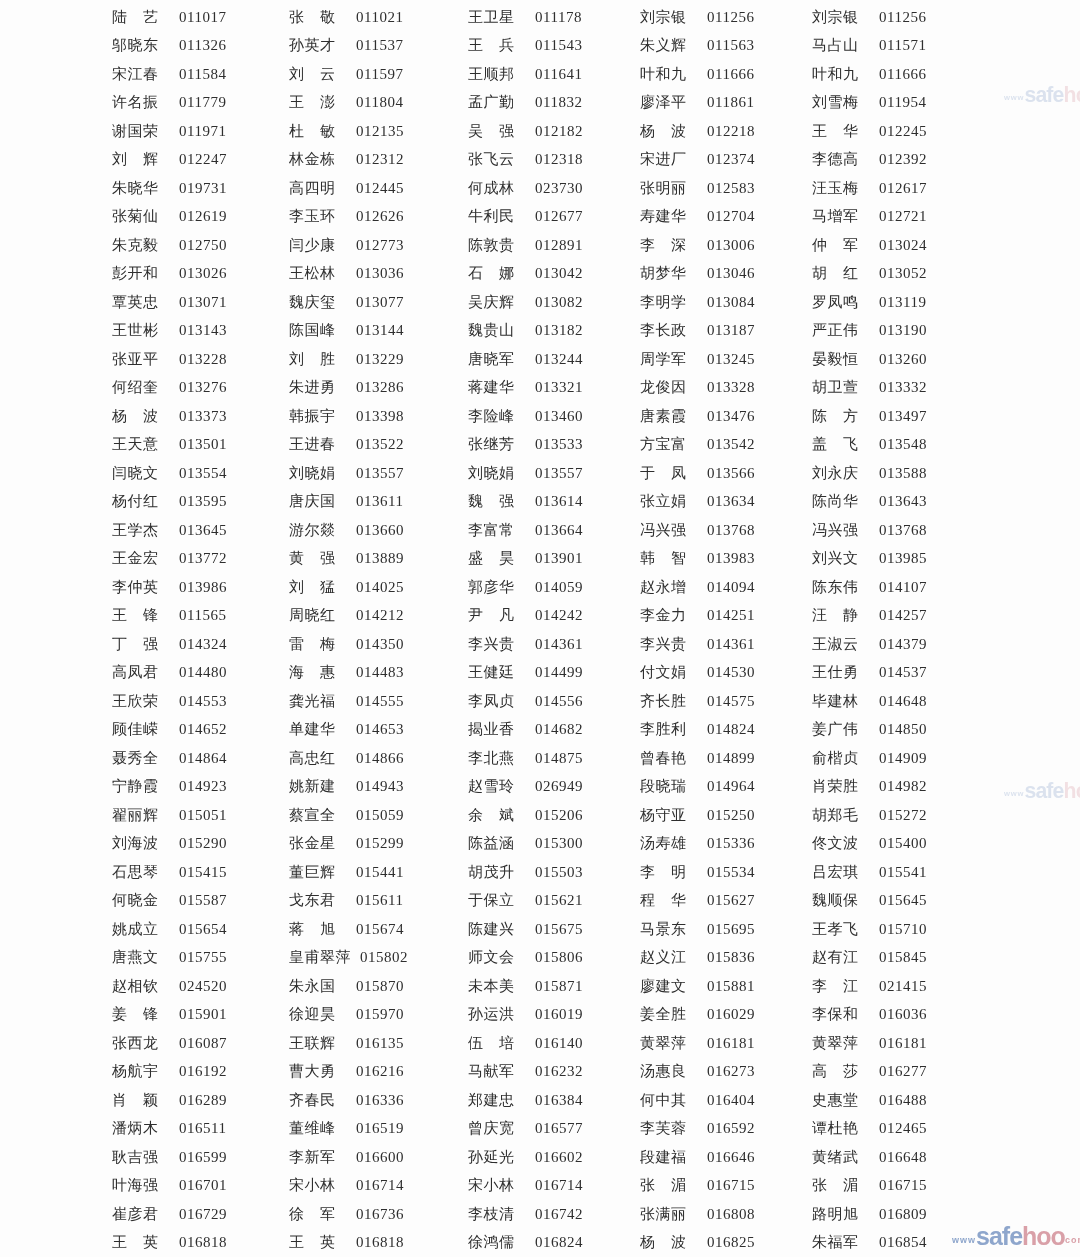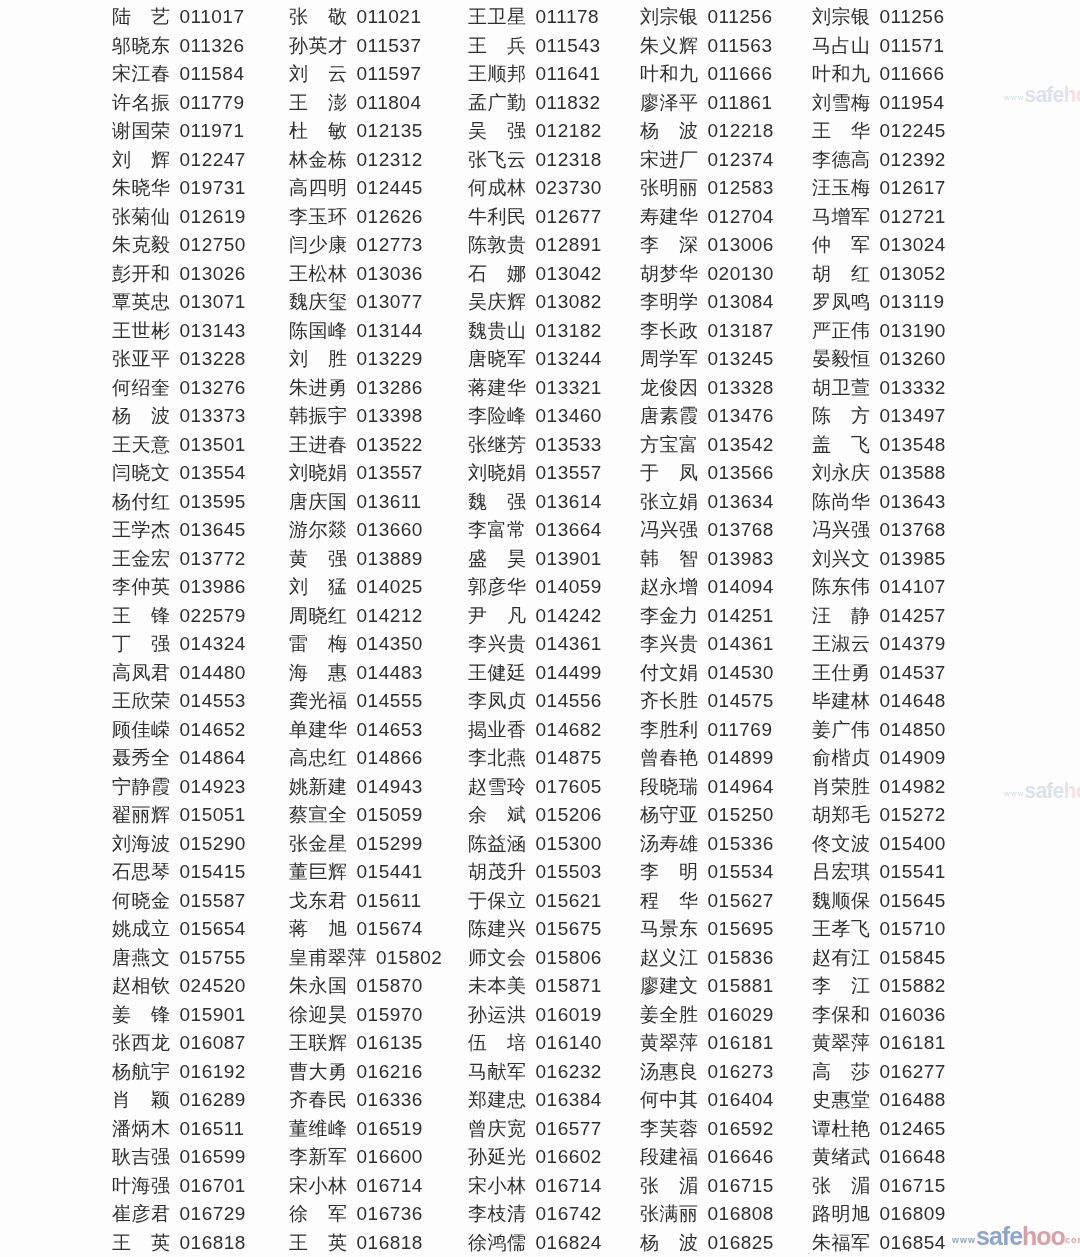--- a/index.html
+++ b/index.html
@@ -7,21 +7,22 @@
     width:1080px;height:1257px;position:relative;overflow:hidden;
     background:#fdfdfd;
     font-family:"Liberation Sans","DejaVu Sans",sans-serif;
     color:#2e2e2e;
   }
   .roster{
     position:absolute;left:112px;top:3px;width:860px;
     display:grid;
     grid-template-columns:177px 179px 172px 172px auto;
     grid-auto-rows:28.5px;
-    font-size:19px;
+    font-size:15px;
+    font-family:Liberation Serif, serif;
   }
   .cell{white-space:nowrap;display:flex;align-items:center;}
   .nm{
     display:inline-block;min-width:58px;white-space:nowrap;
     margin-right:9px;letter-spacing:0.5px;
   }
   .num{letter-spacing:0.5px;}
   .wm{
     position:absolute;white-space:nowrap;user-select:none;
     font-weight:bold;line-height:1;
@@ -272,21 +273,21 @@
     <span class="num">013036</span>
   </div>
 
   <div class="cell">
     <span class="nm">石　娜</span>
     <span class="num">013042</span>
   </div>
 
   <div class="cell">
     <span class="nm">胡梦华</span>
-    <span class="num">020130</span>
+    <span class="num">013046</span>
   </div>
 
   <div class="cell">
     <span class="nm">胡　红</span>
     <span class="num">013052</span>
   </div>
 
   <div class="cell">
     <span class="nm">覃英忠</span>
     <span class="num">013071</span>
@@ -557,21 +558,21 @@
     <span class="num">014094</span>
   </div>
 
   <div class="cell">
     <span class="nm">陈东伟</span>
     <span class="num">014107</span>
   </div>
 
   <div class="cell">
     <span class="nm">王　锋</span>
-    <span class="num">022579</span>
+    <span class="num">011565</span>
   </div>
 
   <div class="cell">
     <span class="nm">周晓红</span>
     <span class="num">014212</span>
   </div>
 
   <div class="cell">
     <span class="nm">尹　凡</span>
     <span class="num">014242</span>
@@ -672,21 +673,21 @@
     <span class="num">014653</span>
   </div>
 
   <div class="cell">
     <span class="nm">揭业香</span>
     <span class="num">014682</span>
   </div>
 
   <div class="cell">
     <span class="nm">李胜利</span>
-    <span class="num">011769</span>
+    <span class="num">014824</span>
   </div>
 
   <div class="cell">
     <span class="nm">姜广伟</span>
     <span class="num">014850</span>
   </div>
 
   <div class="cell">
     <span class="nm">聂秀全</span>
     <span class="num">014864</span>
@@ -717,21 +718,21 @@
     <span class="num">014923</span>
   </div>
 
   <div class="cell">
     <span class="nm">姚新建</span>
     <span class="num">014943</span>
   </div>
 
   <div class="cell">
     <span class="nm">赵雪玲</span>
-    <span class="num">017605</span>
+    <span class="num">026949</span>
   </div>
 
   <div class="cell">
     <span class="nm">段晓瑞</span>
     <span class="num">014964</span>
   </div>
 
   <div class="cell">
     <span class="nm">肖荣胜</span>
     <span class="num">014982</span>
@@ -902,21 +903,21 @@
     <span class="num">015871</span>
   </div>
 
   <div class="cell">
     <span class="nm">廖建文</span>
     <span class="num">015881</span>
   </div>
 
   <div class="cell">
     <span class="nm">李　江</span>
-    <span class="num">015882</span>
+    <span class="num">021415</span>
   </div>
 
   <div class="cell">
     <span class="nm">姜　锋</span>
     <span class="num">015901</span>
   </div>
 
   <div class="cell">
     <span class="nm">徐迎昊</span>
     <span class="num">015970</span>

